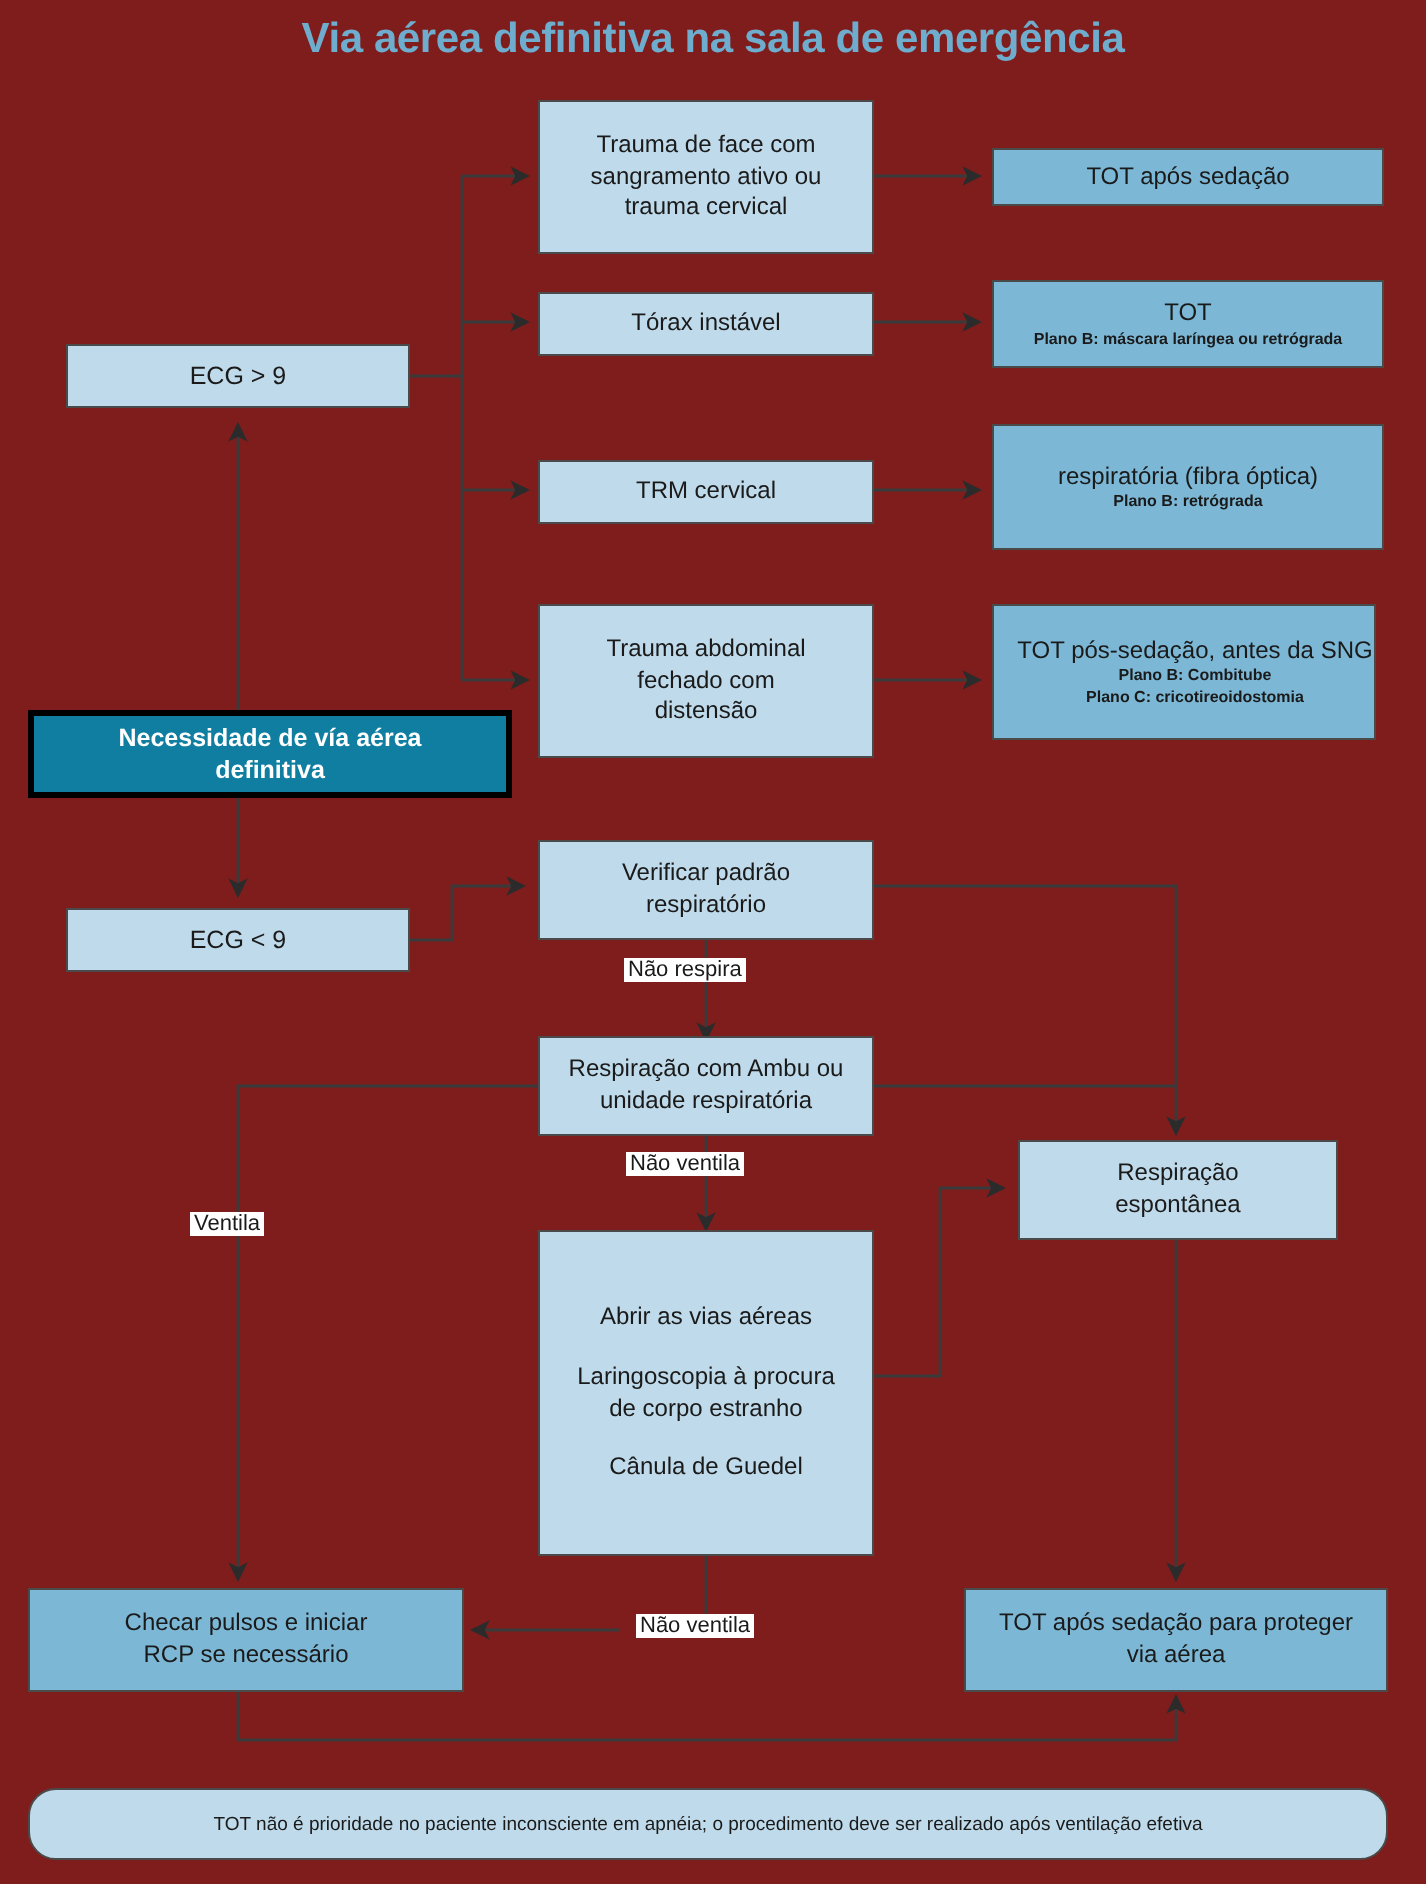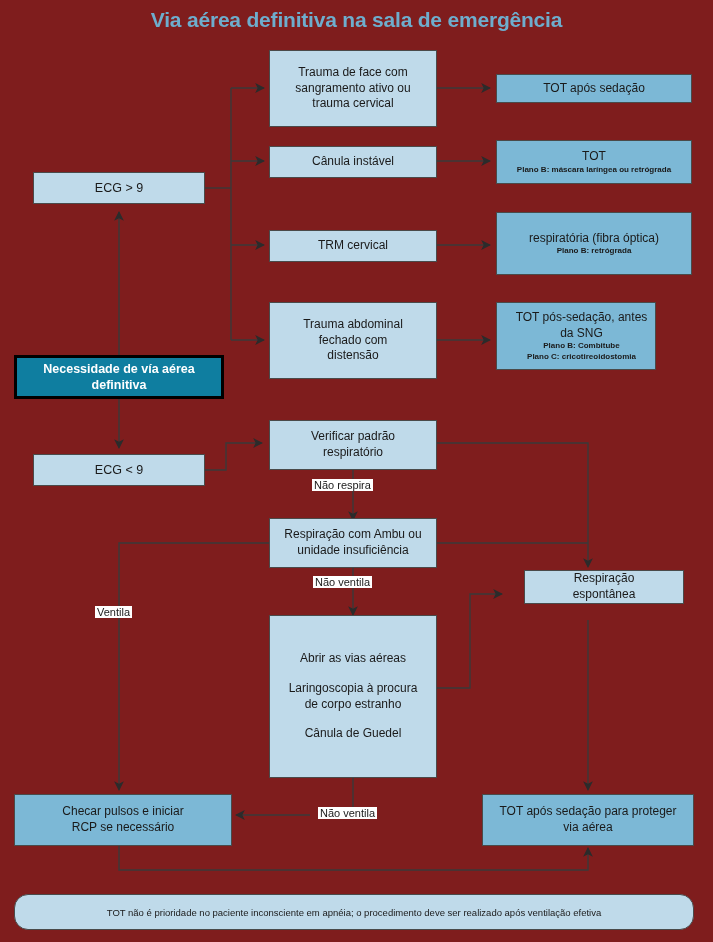--- a/index.html
+++ b/index.html
@@ -136,41 +136,41 @@
       <path d="M 353 778 L 353 815"></path>
       <path d="M 310 815 L 236 815" marker-end="url(#arrow)"></path>
 
       <path d="M 588 620 L 588 790" marker-end="url(#arrow)"></path>
 
       <path d="M 119 846 L 119 870 L 588 870 L 588 848" marker-end="url(#arrow)"></path>
 
     </g>
   </svg>
 
-  <div class="node dark fs13" style="left:14px; top:355px; width:210px; height:44px;">
+  <div class="node dark fs13" style="left:14px; top:355px; width:242px; height:44px;">
     <span class="line">Necessidade de vía aérea</span>
     <span class="line">definitiva</span>
   </div>
 
   <div class="node light fs13" style="left:33px; top:172px; width:172px; height:32px;">
     <span class="line">ECG &gt; 9</span>
   </div>
 
   <div class="node light fs13" style="left:33px; top:454px; width:172px; height:32px;">
     <span class="line">ECG &lt; 9</span>
   </div>
 
   <div class="node light fs12" style="left:269px; top:50px; width:168px; height:77px;">
     <span class="line">Trauma de face com</span>
     <span class="line">sangramento ativo ou</span>
     <span class="line">trauma cervical</span>
   </div>
 
   <div class="node light fs12" style="left:269px; top:146px; width:168px; height:32px;">
-    <span class="line">Cânula instável</span>
+    <span class="line">Tórax instável</span>
   </div>
 
   <div class="node light fs12" style="left:269px; top:230px; width:168px; height:32px;">
     <span class="line">TRM cervical</span>
   </div>
 
   <div class="node light fs12" style="left:269px; top:302px; width:168px; height:77px;">
     <span class="line">Trauma abdominal</span>
     <span class="line">fechado com</span>
     <span class="line">distensão</span>
@@ -183,46 +183,46 @@
   <div class="node mid" style="left:496px; top:140px; width:196px; height:44px;">
     <span class="line fs12">TOT</span>
     <span class="line fs8">Plano B: máscara laríngea ou retrógrada</span>
   </div>
 
   <div class="node mid" style="left:496px; top:212px; width:196px; height:63px;">
     <span class="line fs12">respiratória (fibra óptica)</span>
     <span class="line fs8">Plano B: retrógrada</span>
   </div>
 
-  <div class="node mid" style="left:496px; top:302px; width:160px; height:68px;padding-left:11px;">
+  <div class="node mid" style="left:496px; top:302px; width:192px; height:68px;padding-left:11px;">
     <span class="line fs12">TOT pós-sedação, antes da SNG</span>
     <span class="line fs8">Plano B: Combitube</span>
     <span class="line fs8">Plano C: cricotireoidostomia</span>
   </div>
 
   <div class="node light fs12" style="left:269px; top:420px; width:168px; height:50px;">
     <span class="line">Verificar padrão</span>
     <span class="line">respiratório</span>
   </div>
 
   <div class="node light fs12" style="left:269px; top:518px; width:168px; height:50px;">
     <span class="line">Respiração com Ambu ou</span>
-    <span class="line">unidade insuficiência</span>
+    <span class="line">unidade respiratória</span>
   </div>
 
   <div class="node light fs12" style="left:269px; top:615px; width:168px; height:163px;">
     <span class="line">Abrir as vias aéreas</span>
     <span class="gap"></span>
     <span class="line">Laringoscopia à procura</span>
     <span class="line">de corpo estranho</span>
     <span class="gap"></span>
     <span class="line">Cânula de Guedel</span>
   </div>
 
-  <div class="node light fs12" style="left:524px; top:570px; width:160px; height:34px;">
+  <div class="node light fs12" style="left:509px; top:570px; width:160px; height:50px;">
     <span class="line">Respiração</span>
     <span class="line">espontânea</span>
   </div>
 
   <div class="node mid fs12" style="left:14px; top:794px; width:218px; height:52px;">
     <span class="line">Checar pulsos e iniciar</span>
     <span class="line">RCP se necessário</span>
   </div>
 
   <div class="node mid fs12" style="left:482px; top:794px; width:212px; height:52px;">

